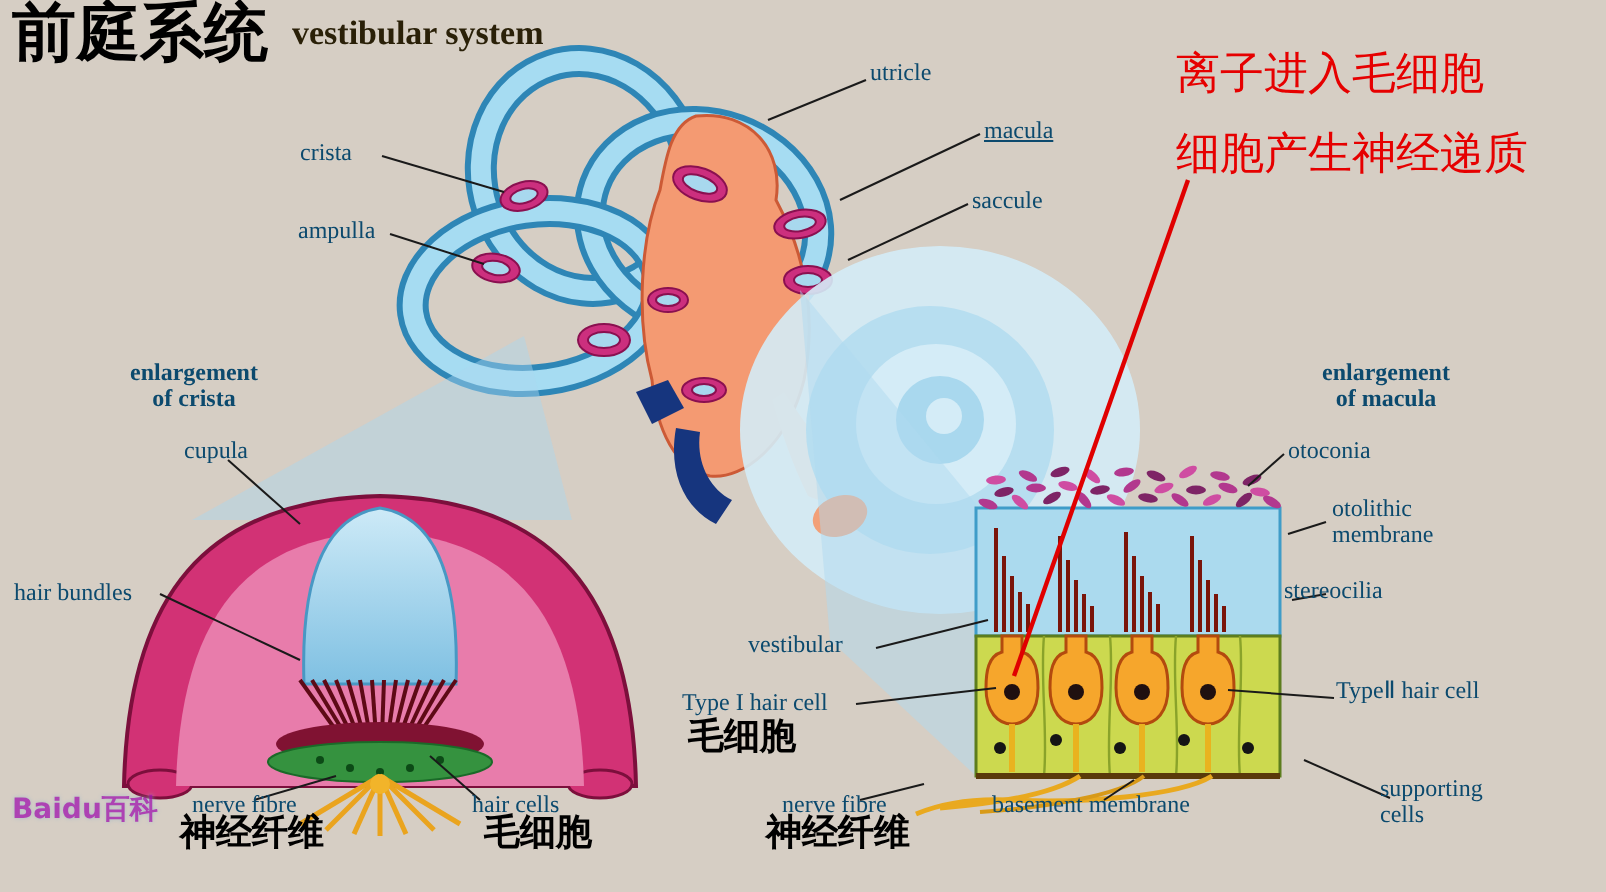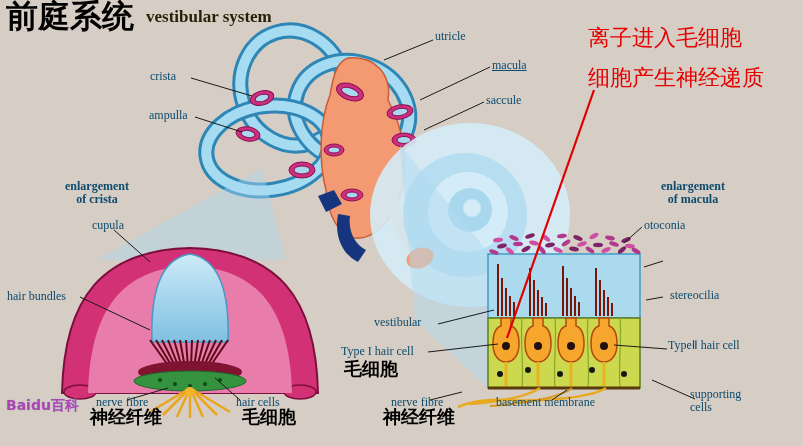--- a/index.html
+++ b/index.html
@@ -277,21 +277,25 @@
   <div class="lbl" style="left:96px;top:396px;">nerve fibre</div>
   <div class="lbl zh" style="left:90px;top:408px;">神经纤维</div>
   <div class="lbl" style="left:236px;top:396px;">hair cells</div>
   <div class="lbl zh" style="left:242px;top:408px;">毛细胞</div>
 
   <div class="lbl hd two" style="left:638px;top:180px;width:110px;">
     <span>enlargement</span>
     <span>of macula</span>
   </div>
   <div class="lbl" style="left:644px;top:219px;">otoconia</div>
-  <div class="lbl" style="left:670px;top:289px;">stereocilia</div>
+  <div class="lbl two" style="left:666px;top:248px;width:74px;">
+    <span>otolithic</span>
+    <span>membrane</span>
+  </div>
+  <div class="lbl" style="left:642px;top:289px;">stereocilia</div>
   <div class="lbl" style="left:374px;top:316px;">vestibular</div>
   <div class="lbl" style="left:341px;top:345px;">Type I hair cell</div>
   <div class="lbl zh" style="left:344px;top:360px;">毛细胞</div>
   <div class="lbl" style="left:668px;top:339px;">TypeⅡ hair cell</div>
   <div class="lbl" style="left:391px;top:396px;">nerve fibre</div>
   <div class="lbl zh" style="left:383px;top:408px;">神经纤维</div>
   <div class="lbl" style="left:496px;top:396px;">basement membrane</div>
   <div class="lbl two" style="left:690px;top:388px;width:84px;">
     <span>supporting</span>
     <span>cells</span>

